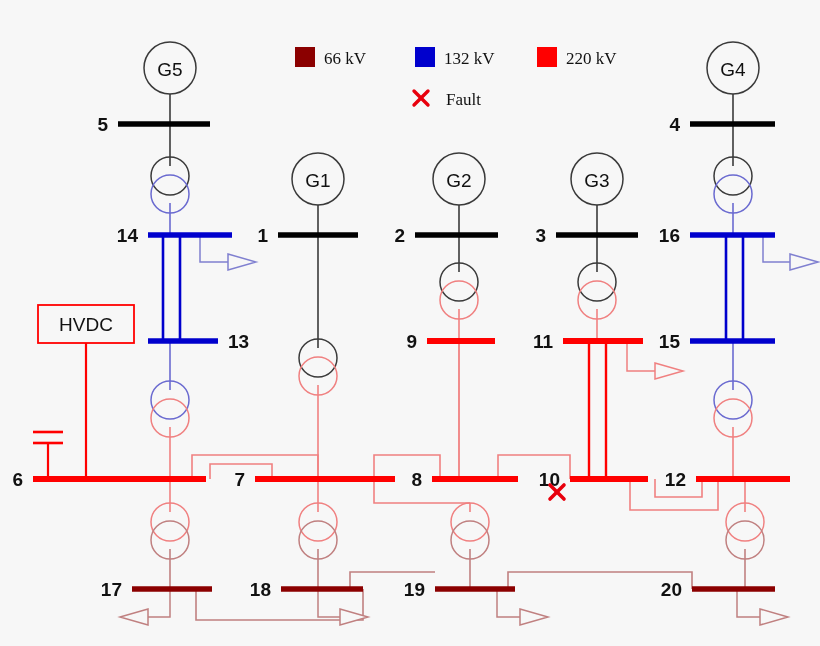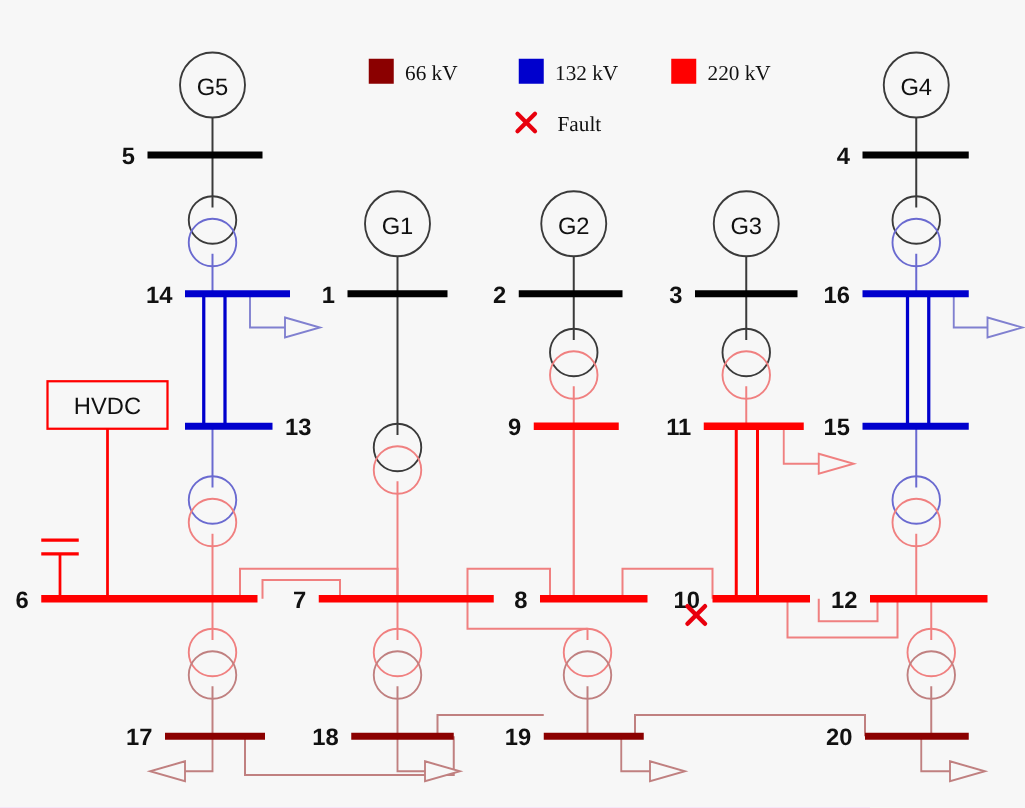--- a/index.html
+++ b/index.html
@@ -1,18 +1,18 @@
 <!DOCTYPE html>
 <html><head>
 <meta charset="utf-8">
 <style>
   html,body{margin:0;padding:0;background:#f7f7f7;}
   body{width:820px;height:646px;overflow:hidden;
        font-family:"Liberation Sans",sans-serif;}
-  #root{position:relative;width:696px;height:646px;background:#f0abfc;}
+  #root{position:relative;width:696px;height:646px;background:#c2410c;}
   svg{display:block;}
   .bus-label{font-family:"Liberation Sans",sans-serif;font-size:19px;font-weight:bold;fill:#111;}
   .gen-label{font-family:"Liberation Sans",sans-serif;font-size:19px;fill:#111;}
   .hvdc-label{font-family:"Liberation Sans",sans-serif;font-size:19px;fill:#111;}
   .legend-label{font-family:"Liberation Serif",serif;font-size:17px;fill:#111;}
 </style>
 </head>
 <body>
 
 <div id="root">

